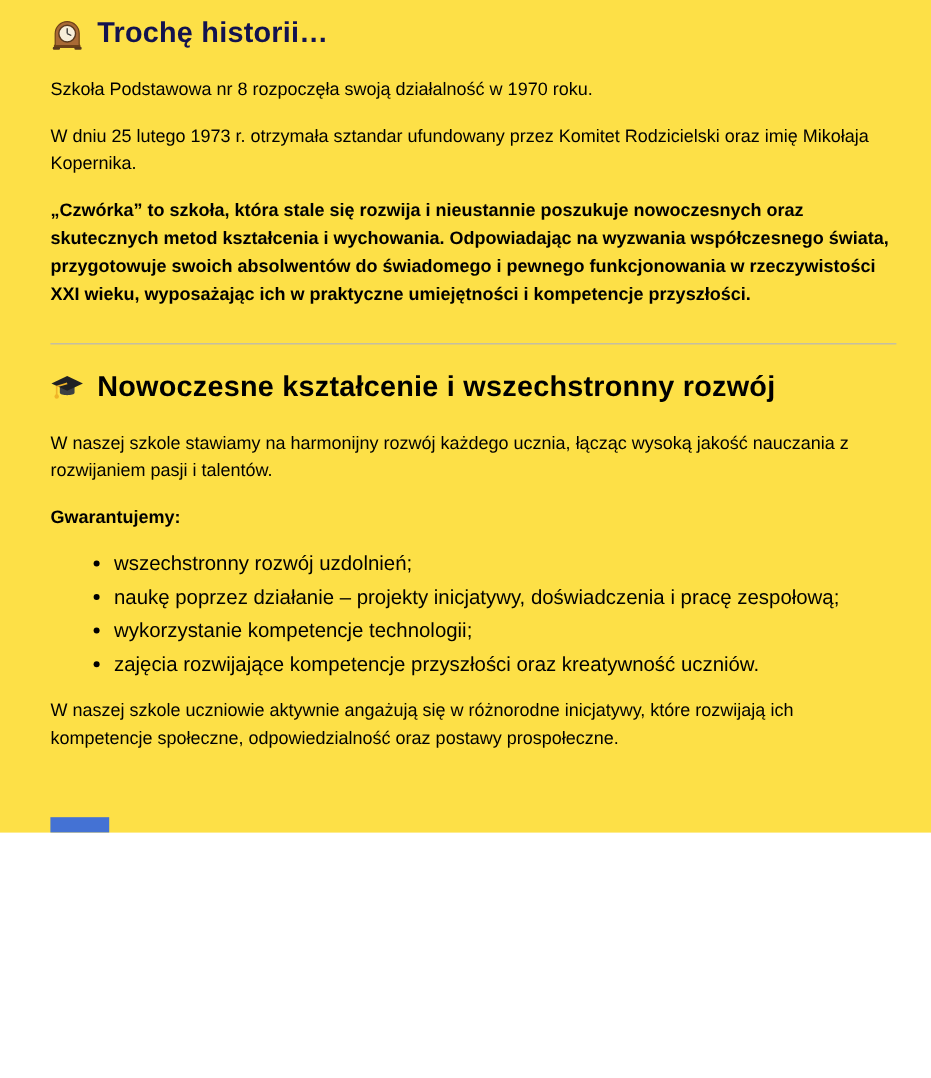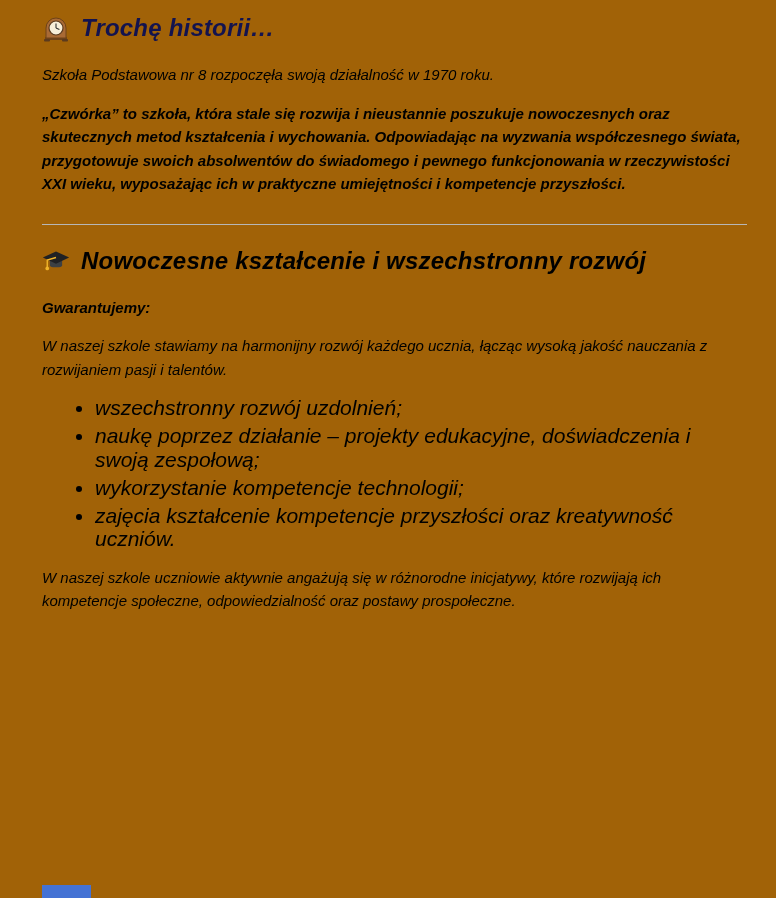--- a/index.html
+++ b/index.html
@@ -2,26 +2,25 @@
 <html><head>
 <meta charset="utf-8">
 <style>
   * { box-sizing: border-box; }
   html, body { margin: 0; padding: 0; background: #ffffff; }
   body { font-family: "Liberation Sans", "DejaVu Sans", sans-serif; color: #000000; }
 
   .page {
     position: relative;
     width: 776px;
-    height: 898px;
+    height: 694px;
     margin: 0 auto;
-    background: #a16207;
+    background: #fde047;
     overflow: hidden;
     padding: 12px 29px 0 42px;
-    font-style: italic;
   }
 
   h1.doc-heading {
     display: flex;
     align-items: center;
     gap: 11px;
     font-size: 24px;
     font-weight: bold;
     margin: 0 0 19px 0;
     line-height: 32px;
@@ -43,21 +42,21 @@
 
   hr.section-divider {
     border: none;
     border-top: 1px solid #b7b7b7;
     margin: 18px 0 20px 0;
   }
 
   ul.guarantee-list {
     margin: 0 0 15px 0;
     padding-left: 53px;
-    font-size: 21px;
+    font-size: 17px;
     line-height: 23.5px;
   }
   ul.guarantee-list li { margin-bottom: 4.5px; }
 
   .partial-image {
     position: absolute;
     left: 42px;
     bottom: 0;
     width: 49px;
     height: 13px;
@@ -79,46 +78,47 @@
           <path d="M4 24 V14 a10 10 0 0 1 20 0 V24 Z" fill="#a96a35" stroke="#6e4218" stroke-width="1"></path>
           <circle cx="14" cy="14" r="7" fill="#f7eed9" stroke="#5b3a1e" stroke-width="1.2"></circle>
           <line x1="14" y1="14" x2="14" y2="9.5" stroke="#333" stroke-width="1.1"></line>
           <line x1="14" y1="14" x2="17.4" y2="15.6" stroke="#333" stroke-width="1.1"></line>
         </svg>
       </span>
       <span>Trochę historii…</span>
     </h1>
 
     <p class="body-p">Szkoła Podstawowa nr 8 rozpoczęła swoją działalność w 1970 roku.</p>
+    <p class="body-p">W dniu 25 lutego 1973 r. otrzymała sztandar ufundowany przez Komitet Rodzicielski oraz imię Mikołaja Kopernika.</p>
     <p class="body-p bold-p mb-lg">„Czwórka” to szkoła, która stale się rozwija i nieustannie poszukuje nowoczesnych oraz skutecznych metod kształcenia i wychowania. Odpowiadając na wyzwania współczesnego świata, przygotowuje swoich absolwentów do świadomego i pewnego funkcjonowania w rzeczywistości XXI wieku, wyposażając ich w praktyczne umiejętności i kompetencje przyszłości.</p>
   </section>
 
   <hr class="section-divider">
 
   <section>
     <h1 class="doc-heading h-modern">
       <span class="h-icon">
         <svg viewBox="0 0 32 32" xmlns="http://www.w3.org/2000/svg">
           <path d="M9 14 v7 c0 3 14 3 14 0 v-7 Z" fill="#3c4043"></path>
           <polygon points="16,5 31,12 16,19 1,12" fill="#202124"></polygon>
           <polyline points="16,12 6,15 6,23" fill="none" stroke="#f0b429" stroke-width="1.6"></polyline>
           <circle cx="6" cy="24.5" r="2.1" fill="#f0b429"></circle>
         </svg>
       </span>
       <span>Nowoczesne kształcenie i wszechstronny rozwój</span>
     </h1>
 
+    <p class="body-p">W naszej szkole stawiamy na harmonijny rozwój każdego ucznia, łącząc wysoką jakość nauczania z rozwijaniem pasji i talentów.</p>
     <p class="body-p bold-p">Gwarantujemy:</p>
-    <p class="body-p">W naszej szkole stawiamy na harmonijny rozwój każdego ucznia, łącząc wysoką jakość nauczania z rozwijaniem pasji i talentów.</p>
 
     <ul class="guarantee-list">
       <li>wszechstronny rozwój uzdolnień;</li>
-      <li>naukę poprzez działanie – projekty edukacyjne, doświadczenia i swoją zespołową;</li>
+      <li>naukę poprzez działanie – projekty inicjatywy, doświadczenia i pracę zespołową;</li>
       <li>wykorzystanie kompetencje technologii;</li>
-      <li>zajęcia kształcenie kompetencje przyszłości oraz kreatywność uczniów.</li>
+      <li>zajęcia rozwijające kompetencje przyszłości oraz kreatywność uczniów.</li>
     </ul>
 
     <p class="body-p">W naszej szkole uczniowie aktywnie angażują się w różnorodne inicjatywy, które rozwijają ich kompetencje społeczne, odpowiedzialność oraz postawy prospołeczne.</p>
   </section>
 
   <div class="partial-image"></div>
 
 </div>
 
 </body></html>

